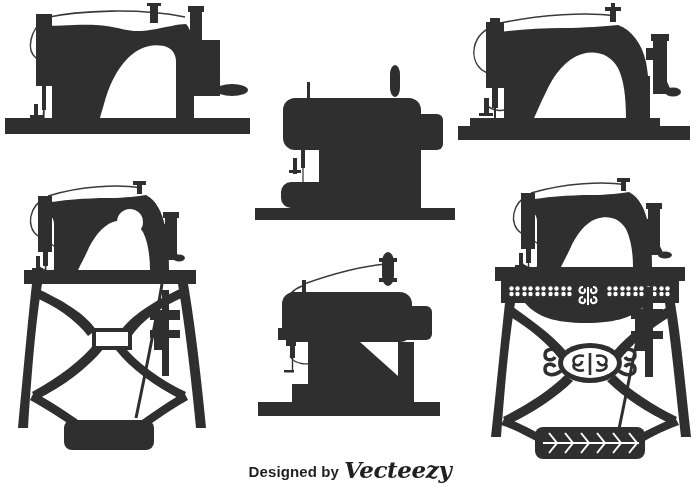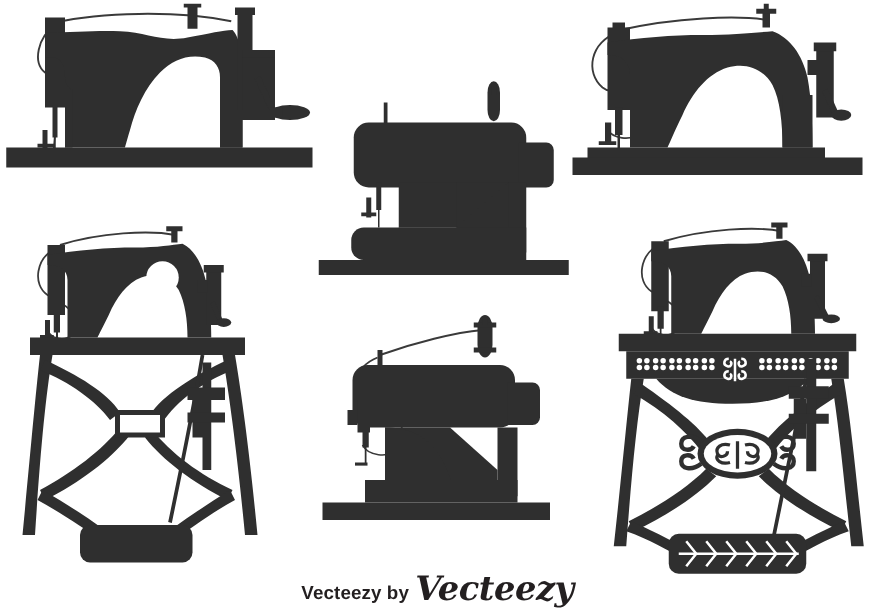--- a/index.html
+++ b/index.html
@@ -30,21 +30,21 @@
   }
   #credit .c-designed {
     font-family: "Liberation Sans", sans-serif;
     font-size: 15px;
     font-weight: bold;
     color: #231f20;
     letter-spacing: 0.1px;
   }
   #credit .c-brand {
     font-family: "DejaVu Serif", serif;
-    font-size: 27px;
+    font-size: 23px;
     font-weight: bold;
     font-style: italic;
     color: #231f20;
     letter-spacing: -0.4px;
     margin-left: 5px;
     position: relative;
     top: 1px;
   }
 </style>
 </head>
@@ -417,16 +417,16 @@
         <path d="M96 258 l8 10 l-8 10"></path>
         <path d="M112 258 l8 10 l-8 10"></path>
         <path d="M128 258 l8 10 l-8 10"></path>
         <path d="M144 258 l8 10 l-8 10"></path>
         <path d="M58 268 h96"></path>
       </g>
     </svg>
   </div>
 
   <div id="credit">
-    <span class="c-designed">Vecteezy by</span><span class="c-brand">Vecteezy</span>
+    <span class="c-designed">Designed by</span><span class="c-brand">Vecteezy</span>
   </div>
 
 </div>
 
 </body></html>

